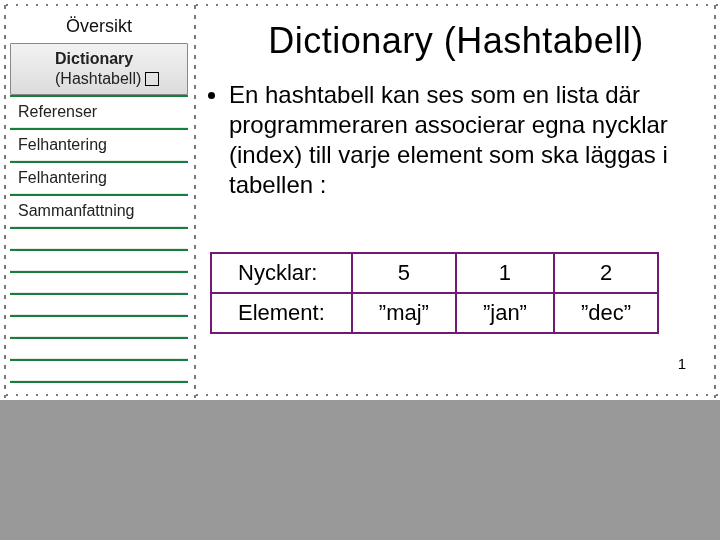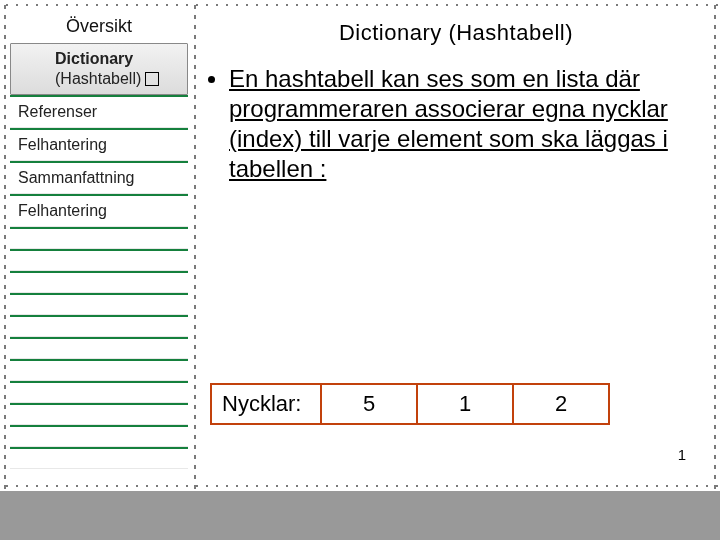--- a/index.html
+++ b/index.html
@@ -3,21 +3,21 @@
 <meta charset="utf-8">
 <style>
   * { box-sizing: border-box; }
   body {
     margin: 0;
     background: #999;
     font-family: Arial, Helvetica, sans-serif;
   }
   .slide {
     width: 720px;
-    height: 491px;
+    height: 400px;
     background: #fff;
     position: relative;
     overflow: hidden;
   }
   .hline, .vline {
     position: absolute;
     background-repeat: repeat;
   }
   .hline { height: 6px; left: 2px; right: 2px;
     background-image: radial-gradient(#7a7a7a 1.5px, transparent 1.5px);
@@ -71,21 +71,21 @@
     margin-left: 2px;
   }
 
   
   .main {
     position: absolute;
     left: 204px; right: 12px; top: 12px; bottom: 14px;
   }
   .title {
     text-align: center;
-    font-size: 22px;
+    font-size: 36px;
     font-weight: 400;
     margin: 8px 0 18px;
     color: #000;
     letter-spacing: .5px;
   }
   .bullet-wrap {
     display: flex;
     align-items: flex-start;
     gap: 14px;
     padding: 0 8px 0 4px;
@@ -94,34 +94,33 @@
     width: 7px; height: 7px;
     border-radius: 50%;
     background: #000;
     margin-top: 12px;
     flex: 0 0 auto;
   }
   .para {
     font-size: 24px;
     line-height: 30px;
     color: #000;
-    text-decoration: underline;
   }
 
   
   .tbl {
     position: absolute;
     left: 6px;
     bottom: 52px;
     border-collapse: collapse;
   }
   .tbl td {
-    border: 2px solid #c2410c;
+    border: 2px solid #701a75;
     font-size: 22px;
-    padding: 6px 10px;
+    padding: 6px 26px;
     text-align: left;
     min-width: 96px;
     vertical-align: middle;
   }
   .tbl td.hdr { min-width: 110px; }
   .tbl td.center { text-align: center; }
 
   .slidenum {
     position: absolute;
     right: 22px;
@@ -154,24 +153,24 @@
       </div>
     </div>
 
     <div class="sb-row">
       <span>Referenser</span>
     </div>
     <div class="sb-row">
       <span>Felhantering</span>
     </div>
     <div class="sb-row">
+      <span>Felhantering</span>
+    </div>
+    <div class="sb-row">
       <span>Sammanfattning</span>
-    </div>
-    <div class="sb-row">
-      <span>Felhantering</span>
     </div>
 
     <div class="sb-row"></div>
     <div class="sb-row"></div>
     <div class="sb-row"></div>
     <div class="sb-row"></div>
     <div class="sb-row"></div>
     <div class="sb-row"></div>
     <div class="sb-row"></div>
     <div class="sb-row"></div>
@@ -189,18 +188,24 @@
     </div>
 
     <table class="tbl">
       <tbody>
           <tr>
         <td class="hdr">Nycklar:</td>
         <td class="center">5</td>
         <td class="center">1</td>
         <td class="center">2</td>
       </tr>
+      <tr>
+        <td class="hdr">Element:</td>
+        <td>”maj”</td>
+        <td>”jan”</td>
+        <td>”dec”</td>
+      </tr>
     </tbody>
       </table>
 
     <div class="slidenum">1</div>
   </div>
 </div>
 
 </body></html>

